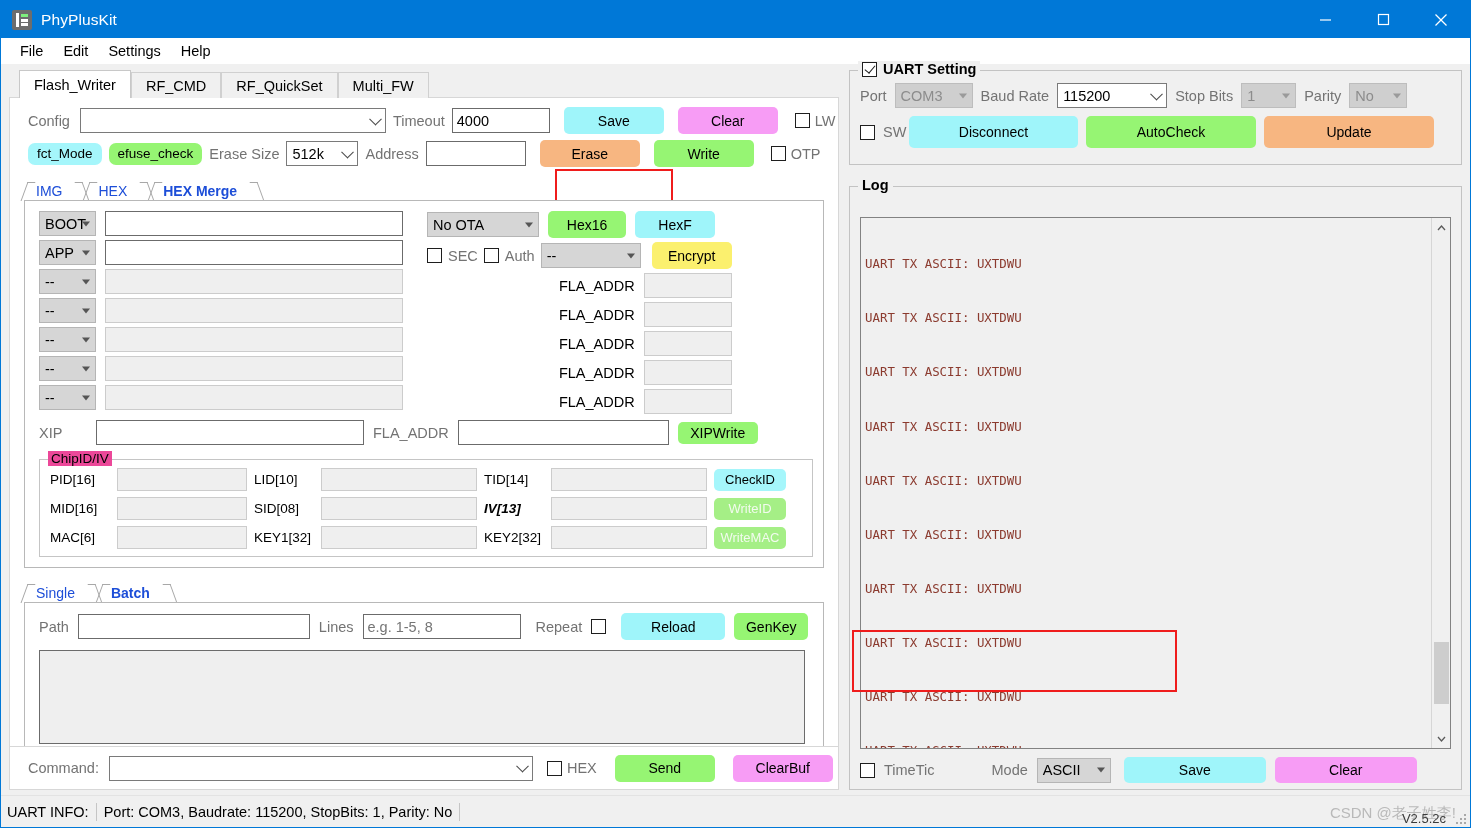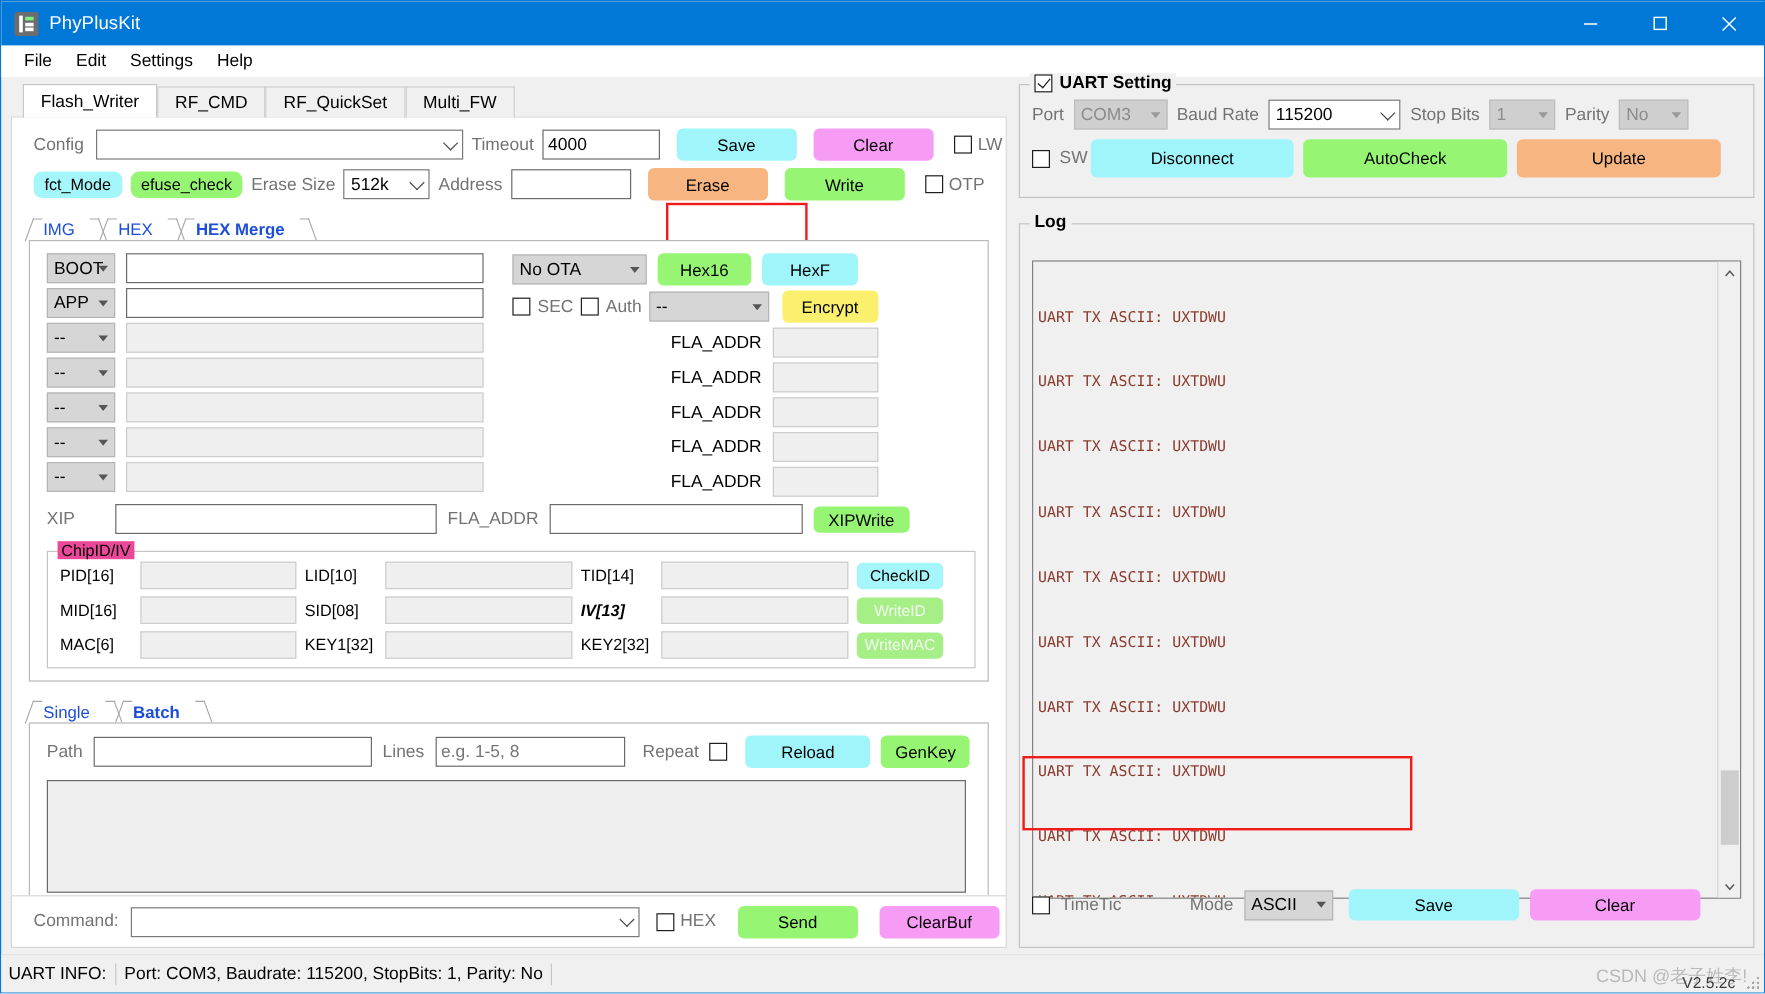--- a/index.html
+++ b/index.html
@@ -799,21 +799,21 @@
             <div class="vs-arrow down">
               <svg width="9" height="6" viewBox="0 0 9 6">
                   <polyline points="1,1 4.5,5 8,1" fill="none" stroke="#5a5a5a" stroke-width="1.3"></polyline>
                 </svg>
             </div>
           </div>
         </div>
 
         <div class="redbox" style="left:2px; top:443px; width:325px; height:62px;"></div>
 
-        <div class="row" style="position:absolute; left:10px; right:10px; bottom:20px; gap:9px; height:30px;">
+        <div class="row" style="position:absolute; left:10px; right:10px; bottom:4px; gap:9px; height:30px;">
           <span class="cb"></span>
           <span class="lbl">TimeTic</span>
           <span class="lbl" style="margin-left:48px;">Mode</span>
           <div class="combo grey" style="width:74px;">
             <span>ASCII</span>
             <span class="arrow thin"></span>
           </div>
           <div class="btn cyan" style="width:142px; height:26px; margin-left:4px;">Save</div>
           <div class="btn pink" style="width:142px; height:26px;">Clear</div>
         </div>

